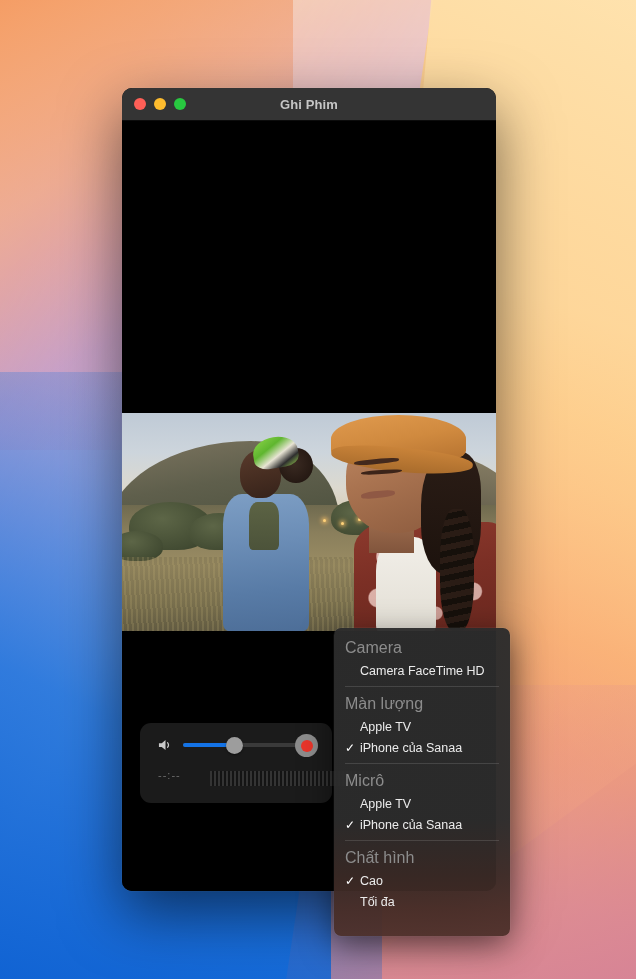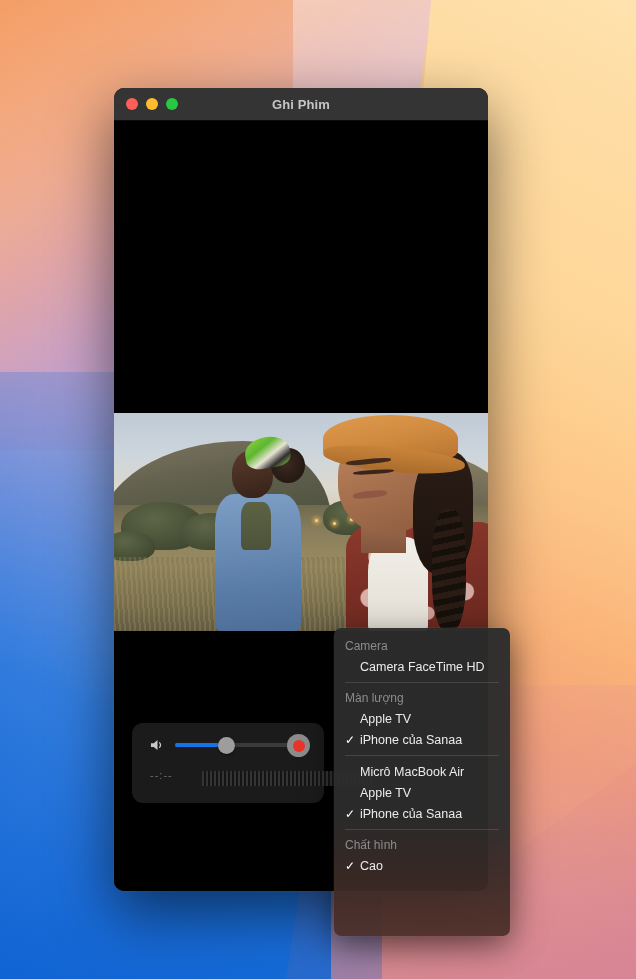--- a/index.html
+++ b/index.html
@@ -65,21 +65,21 @@
       rgba(20,110,220,.8) 40%, rgba(40,120,220,.4) 70%, transparent 100%);
   }
   .wp-botright {
     position:absolute; bottom:0; right:0; width:48%; height:30%;
     background:linear-gradient(340deg, rgba(214,130,150,.85) 0%,
       rgba(230,150,140,.5) 50%, transparent 100%);
   }
 
   
   #window {
-    position:absolute; left:114px; top:88px;
+    position:absolute; left:122px; top:88px;
     width:374px; height:803px;
     border-radius:10px;
     background:#000;
     box-shadow:0 22px 60px rgba(0,0,0,.55), 0 0 0 .5px rgba(255,255,255,.09);
     overflow:hidden;
   }
   #titlebar {
     height:33px; background:#343434;
     border-bottom:.5px solid #0c0c0c;
     display:flex; align-items:center; position:relative;
@@ -275,21 +275,21 @@
     border-radius:7px;
     background:
       linear-gradient(180deg,
         rgba(44,44,44,.96) 0%, rgba(44,44,44,.96) 62%,
         rgba(58,42,38,.95) 80%, rgba(70,44,38,.94) 92%, rgba(74,46,40,.93) 100%);
     box-shadow:0 10px 32px rgba(0,0,0,.5), 0 0 0 .5px rgba(255,255,255,.1);
     padding:8px 0;
     overflow:hidden;
   }
   .menu-header {
-    font-size:12px; color:#8c8c8c; padding:3px 0 3px 11px;
+    font-size:16px; color:#8c8c8c; padding:3px 0 3px 11px;
   }
   .menu-item {
     font-size:12.5px; color:#ebebeb;
     padding:3px 0 3px 11px; height:21px;
     display:flex; align-items:center;
     position:relative;
   }
   .menu-item .check {
     width:13px; display:inline-block; font-size:12px; color:#ffffff;
     margin-right:2px; flex:none;
@@ -401,31 +401,32 @@
     <div class="menu-header">Màn lượng</div>
     <div class="menu-item">
       <span class="check"></span>
       <span class="lbl">Apple TV</span>
     </div>
     <div class="menu-item">
       <span class="check">✓</span>
       <span class="lbl">iPhone của Sanaa</span>
     </div>
     <div class="menu-sep"></div>
-    <div class="menu-item">
-      <span class="check"></span>
-      <span class="lbl">Micrô MacBook Air</span>
-    </div>
+    <div class="menu-header">Micrô</div>
     <div class="menu-item">
       <span class="check"></span>
       <span class="lbl">Apple TV</span>
     </div>
     <div class="menu-item">
       <span class="check">✓</span>
       <span class="lbl">iPhone của Sanaa</span>
     </div>
     <div class="menu-sep"></div>
     <div class="menu-header">Chất hình</div>
     <div class="menu-item">
       <span class="check">✓</span>
       <span class="lbl">Cao</span>
     </div>
+    <div class="menu-item">
+      <span class="check"></span>
+      <span class="lbl">Tối đa</span>
+    </div>
   </div>
 
 </body></html>

